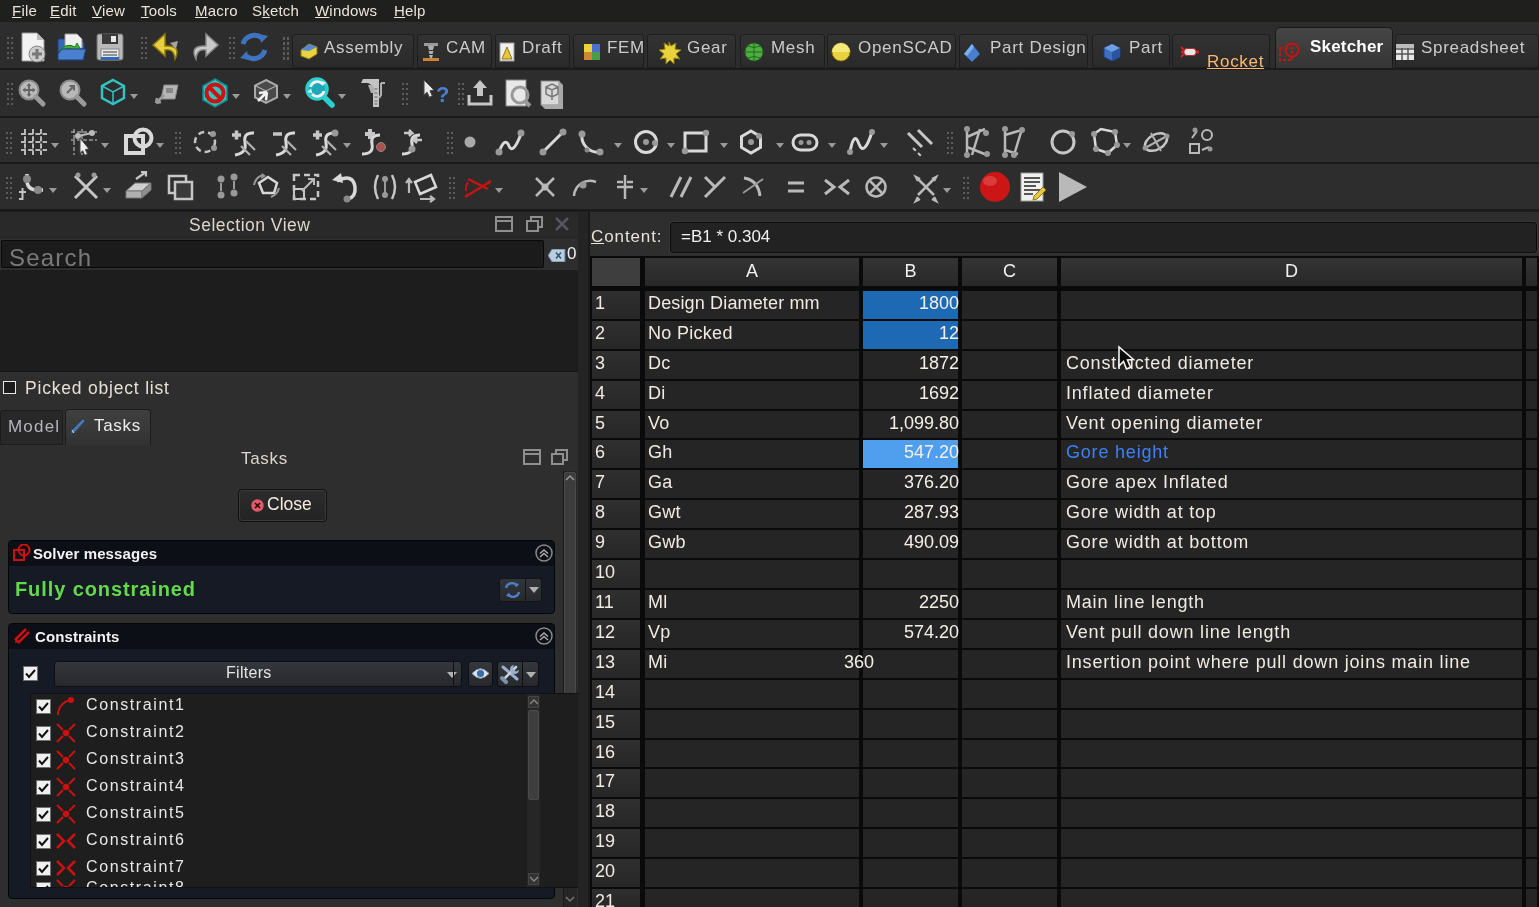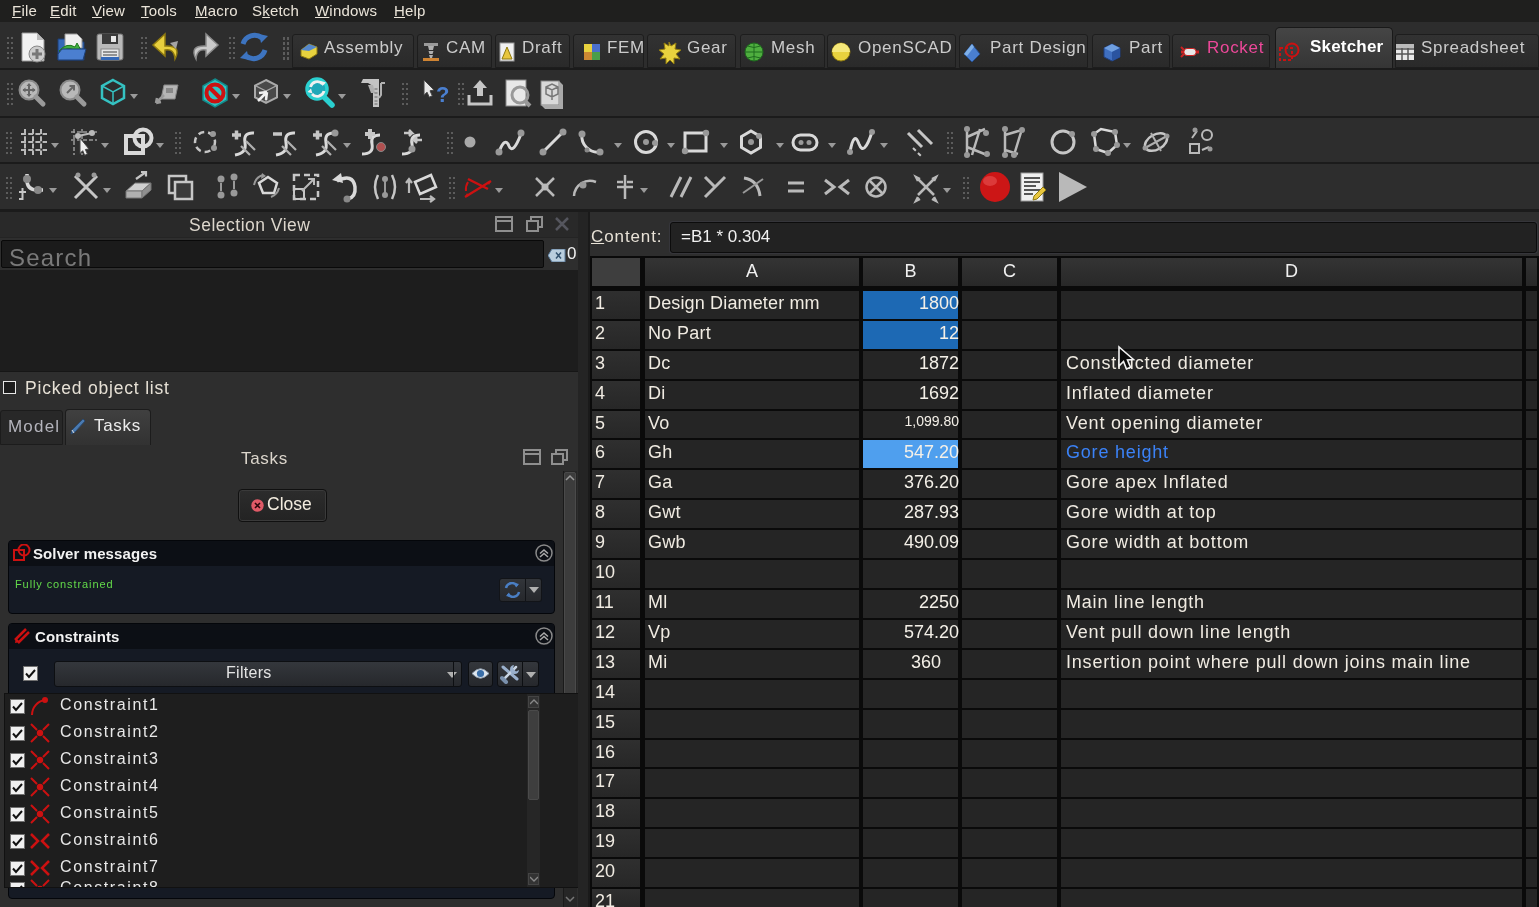--- a/index.html
+++ b/index.html
@@ -178,21 +178,21 @@
   </svg>
 <div class="a" style="left:324px;top:38px;font-size:17px;letter-spacing:0.7px;color:#cbcbcb;">Assembly</div>
 <div class="a" style="left:446px;top:38px;font-size:17px;letter-spacing:0.7px;color:#cbcbcb;">CAM</div>
 <div class="a" style="left:522px;top:38px;font-size:17px;letter-spacing:0.7px;color:#cbcbcb;">Draft</div>
 <div class="a" style="left:607px;top:38px;font-size:17px;letter-spacing:0.7px;color:#cbcbcb;">FEM</div>
 <div class="a" style="left:687px;top:38px;font-size:17px;letter-spacing:0.7px;color:#cbcbcb;">Gear</div>
 <div class="a" style="left:771px;top:38px;font-size:17px;letter-spacing:0.7px;color:#cbcbcb;">Mesh</div>
 <div class="a" style="left:858px;top:38px;font-size:17px;letter-spacing:0.7px;color:#cbcbcb;">OpenSCAD</div>
 <div class="a" style="left:990px;top:38px;font-size:17px;letter-spacing:0.7px;color:#cbcbcb;">Part Design</div>
 <div class="a" style="left:1129px;top:38px;font-size:17px;letter-spacing:0.7px;color:#cbcbcb;">Part</div>
-<div class="a" style="left:1207px;top:38px;font-size:17px;letter-spacing:0.7px;color:#ec4899;">Rocket</div>
+<div class="a" style="left:1207px;top:52px;font-size:17px;letter-spacing:0.7px;color:#fdba74;text-decoration:underline;">Rocket</div>
 <div class="a" style="left:1421px;top:38px;font-size:17px;letter-spacing:0.7px;color:#cbcbcb;">Spreadsheet</div>
 <svg class="a" style="left:0;top:70px;" width="1539" height="46" viewBox="0 0 1539 46">
     <rect x="7" y="13" width="2" height="2" fill="#5c5c5c"></rect>
     <rect x="11" y="13" width="2" height="2" fill="#5c5c5c"></rect>
     <rect x="7" y="18" width="2" height="2" fill="#5c5c5c"></rect>
     <rect x="11" y="18" width="2" height="2" fill="#5c5c5c"></rect>
     <rect x="7" y="23" width="2" height="2" fill="#5c5c5c"></rect>
     <rect x="11" y="23" width="2" height="2" fill="#5c5c5c"></rect>
     <rect x="7" y="28" width="2" height="2" fill="#5c5c5c"></rect>
     <rect x="11" y="28" width="2" height="2" fill="#5c5c5c"></rect>
@@ -663,21 +663,21 @@
 <div class="a" style="left:9px;top:541px;width:545px;height:25px;background:#0c0f15;border-radius:3px 3px 0 0;"></div>
 <svg class="a" style="left:13px;top:544px;" width="18" height="18" viewBox="0 0 18 18">
     <rect x="1" y="6" width="10" height="10" fill="none" stroke="#cc1111" stroke-width="2"></rect>
     <circle cx="11" cy="6" r="5.5" fill="none" stroke="#cc1111" stroke-width="2"></circle>
   </svg>
 <div class="a" style="left:33px;top:545px;font-size:15px;font-weight:bold;letter-spacing:0.1px;color:#f2f2f2;">Solver messages</div>
 <svg class="a" style="left:535px;top:544px;" width="18" height="18" viewBox="0 0 18 18">
     <circle cx="9" cy="9" r="8" fill="none" stroke="#8a8a8a" stroke-width="1.5"></circle>
     <path d="M5 9.5 l4 -3.5 l4 3.5 M5 13 l4 -3.5 l4 3.5" fill="none" stroke="#aaa" stroke-width="1.5"></path>
   </svg>
-<div class="a" style="left:15px;top:578px;font-size:11px;font-weight:normal;letter-spacing:0.9px;color:#63da4a;">Fully constrained</div>
+<div class="a" style="left:15px;top:578px;font-size:20px;font-weight:bold;letter-spacing:0.9px;color:#63da4a;">Fully constrained</div>
 <div class="a" style="left:499px;top:578px;width:27px;height:24px;background:linear-gradient(#32353a,#26282c);border:1px solid #121418;border-radius:3px 0 0 3px;"></div>
 <div class="a" style="left:526px;top:578px;width:16px;height:24px;background:linear-gradient(#32353a,#26282c);border:1px solid #121418;border-left:none;border-radius:0 3px 3px 0;"></div>
 <svg class="a" style="left:504px;top:582px;" width="17" height="16" viewBox="0 0 17 16">
     <path d="M2 6 A 6 6 0 0 1 13 4" fill="none" stroke="#4a7fc4" stroke-width="2.5"></path>
     <path d="M11 1 l4 1 l-3 3.5 z" fill="#4a7fc4"></path>
     <path d="M15 10 A 6 6 0 0 1 4 12" fill="none" stroke="#4a7fc4" stroke-width="2.5"></path>
     <path d="M6 15 l-4 -1 l3 -3.5 z" fill="#4a7fc4"></path>
   </svg>
 <svg class="a" style="left:528px;top:586px;" width="12" height="8" viewBox="0 0 12 8">
     <path d="M1 1 h10 l-5 6 z" fill="#b0b0b0"></path>
@@ -712,21 +712,21 @@
 <div class="a" style="left:523px;top:661px;width:16px;height:26px;background:linear-gradient(#34373c,#26282c);border:1px solid #0d0f12;border-left:none;border-radius:0 3px 3px 0;"></div>
 <svg class="a" style="left:500px;top:664px;" width="20" height="20" viewBox="0 0 20 20">
     <path d="M3 3 L17 15" stroke="#9ab0cc" stroke-width="3" stroke-linecap="round"></path>
     <path d="M16 3 L4 15" stroke="#c8d4e2" stroke-width="2.5" stroke-linecap="round"></path>
     <path d="M14 1 a4.5 4.5 0 1 0 5 5 l-3 1.5 l-3 -3 z" fill="#9ab0cc"></path>
     <path d="M2 14 l4 4" stroke="#7a90ac" stroke-width="4" stroke-linecap="round"></path>
   </svg>
 <svg class="a" style="left:525px;top:671px;" width="12" height="8" viewBox="0 0 12 8">
     <path d="M1 1 h10 l-5 6 z" fill="#b0b0b0"></path>
   </svg>
-<div class="a" style="left:4px;top:693px;width:606px;height:195px;background:#1e1e1e;border:1px solid #111;overflow:hidden;">
+<div class="a" style="left:30px;top:693px;width:606px;height:195px;background:#1e1e1e;border:1px solid #111;overflow:hidden;">
     <svg style="position:absolute;left:5px;top:5px;" width="15" height="15" viewBox="0 0 15 15">
       <rect x="0.5" y="0.5" width="14" height="14" fill="#f0f0f0" stroke="#707070"></rect>
       <path d="M3 7.5 l3 3.5 l6 -7" fill="none" stroke="#111" stroke-width="2"></path>
     </svg>
     <svg style="position:absolute;left:24px;top:2px;" width="22" height="22" viewBox="0 0 22 22">
       <path d="M3 19 A 15 15 0 0 1 16 4" fill="none" stroke="#cc1111" stroke-width="2"></path>
       <circle cx="16" cy="4" r="3" fill="#cc1111"></circle>
     </svg>
     <div style="position:absolute;left:55px;top:2px;font-size:16px;letter-spacing:1.6px;color:#e8e8e8;">Constraint1</div>
     <svg style="position:absolute;left:5px;top:32px;" width="15" height="15" viewBox="0 0 15 15">
@@ -826,21 +826,21 @@
 <div class="a" style="left:1526px;top:291px;width:11px;height:28px;background:#252525;"></div>
 <div class="a" style="left:648px;top:293px;font-size:18px;letter-spacing:0.15px;color:#f0ebe2;">Design Diameter mm</div>
 <div class="a" style="left:863px;top:293px;width:96px;text-align:right;font-size:18px;color:#f4f0e8;">1800</div>
 <div class="a" style="left:592px;top:321px;width:48px;height:28px;background:linear-gradient(#2f2f2f,#272727);"></div>
 <div class="a" style="left:595px;top:323px;font-size:18px;color:#f0ebe2;">2</div>
 <div class="a" style="left:645px;top:321px;width:214px;height:28px;background:#252525;"></div>
 <div class="a" style="left:863px;top:321px;width:95px;height:28px;background:#1d69b4;"></div>
 <div class="a" style="left:962px;top:321px;width:95px;height:28px;background:#252525;"></div>
 <div class="a" style="left:1061px;top:321px;width:461px;height:28px;background:#252525;"></div>
 <div class="a" style="left:1526px;top:321px;width:11px;height:28px;background:#252525;"></div>
-<div class="a" style="left:648px;top:323px;font-size:18px;letter-spacing:0.3px;color:#f0ebe2;">No Part</div>
+<div class="a" style="left:648px;top:323px;font-size:18px;letter-spacing:0.3px;color:#f0ebe2;">No Picked</div>
 <div class="a" style="left:863px;top:323px;width:96px;text-align:right;font-size:18px;color:#f4f0e8;">12</div>
 <div class="a" style="left:592px;top:351px;width:48px;height:28px;background:linear-gradient(#2f2f2f,#272727);"></div>
 <div class="a" style="left:595px;top:353px;font-size:18px;color:#f0ebe2;">3</div>
 <div class="a" style="left:645px;top:351px;width:214px;height:28px;background:#252525;"></div>
 <div class="a" style="left:863px;top:351px;width:95px;height:28px;background:#252525;"></div>
 <div class="a" style="left:962px;top:351px;width:95px;height:28px;background:#252525;"></div>
 <div class="a" style="left:1061px;top:351px;width:461px;height:28px;background:#252525;"></div>
 <div class="a" style="left:1526px;top:351px;width:11px;height:28px;background:#252525;"></div>
 <div class="a" style="left:648px;top:353px;font-size:18px;letter-spacing:0.3px;color:#f0ebe2;">Dc</div>
 <div class="a" style="left:863px;top:353px;width:96px;text-align:right;font-size:18px;color:#f4f0e8;">1872</div>
@@ -856,21 +856,21 @@
 <div class="a" style="left:863px;top:383px;width:96px;text-align:right;font-size:18px;color:#f4f0e8;">1692</div>
 <div class="a" style="left:1066px;top:383px;font-size:18px;letter-spacing:0.8px;color:#f0ebe2;">Inflated diameter</div>
 <div class="a" style="left:592px;top:411px;width:48px;height:27px;background:linear-gradient(#2f2f2f,#272727);"></div>
 <div class="a" style="left:595px;top:413px;font-size:18px;color:#f0ebe2;">5</div>
 <div class="a" style="left:645px;top:411px;width:214px;height:27px;background:#252525;"></div>
 <div class="a" style="left:863px;top:411px;width:95px;height:27px;background:#252525;"></div>
 <div class="a" style="left:962px;top:411px;width:95px;height:27px;background:#252525;"></div>
 <div class="a" style="left:1061px;top:411px;width:461px;height:27px;background:#252525;"></div>
 <div class="a" style="left:1526px;top:411px;width:11px;height:27px;background:#252525;"></div>
 <div class="a" style="left:648px;top:413px;font-size:18px;letter-spacing:0.3px;color:#f0ebe2;">Vo</div>
-<div class="a" style="left:863px;top:413px;width:96px;text-align:right;font-size:14px;color:#f4f0e8;">1,099.80</div>
+<div class="a" style="left:863px;top:413px;width:96px;text-align:right;font-size:18px;color:#f4f0e8;">1,099.80</div>
 <div class="a" style="left:1066px;top:413px;font-size:18px;letter-spacing:0.8px;color:#f0ebe2;">Vent opening diameter</div>
 <div class="a" style="left:592px;top:440px;width:48px;height:28px;background:linear-gradient(#2f2f2f,#272727);"></div>
 <div class="a" style="left:595px;top:442px;font-size:18px;color:#f0ebe2;">6</div>
 <div class="a" style="left:645px;top:440px;width:214px;height:28px;background:#252525;"></div>
 <div class="a" style="left:863px;top:440px;width:95px;height:28px;background:#4f9fee;"></div>
 <div class="a" style="left:962px;top:440px;width:95px;height:28px;background:#252525;"></div>
 <div class="a" style="left:1061px;top:440px;width:461px;height:28px;background:#252525;"></div>
 <div class="a" style="left:1526px;top:440px;width:11px;height:28px;background:#252525;"></div>
 <div class="a" style="left:648px;top:442px;font-size:18px;letter-spacing:0.3px;color:#f0ebe2;">Gh</div>
 <div class="a" style="left:863px;top:442px;width:96px;text-align:right;font-size:18px;color:#f4f0e8;">547.20</div>
@@ -933,21 +933,21 @@
 <div class="a" style="left:863px;top:622px;width:96px;text-align:right;font-size:18px;color:#f4f0e8;">574.20</div>
 <div class="a" style="left:1066px;top:622px;font-size:18px;letter-spacing:0.8px;color:#f0ebe2;">Vent pull down line length</div>
 <div class="a" style="left:592px;top:650px;width:48px;height:28px;background:linear-gradient(#2f2f2f,#272727);"></div>
 <div class="a" style="left:595px;top:652px;font-size:18px;color:#f0ebe2;">13</div>
 <div class="a" style="left:645px;top:650px;width:214px;height:28px;background:#252525;"></div>
 <div class="a" style="left:863px;top:650px;width:95px;height:28px;background:#252525;"></div>
 <div class="a" style="left:962px;top:650px;width:95px;height:28px;background:#252525;"></div>
 <div class="a" style="left:1061px;top:650px;width:461px;height:28px;background:#252525;"></div>
 <div class="a" style="left:1526px;top:650px;width:11px;height:28px;background:#252525;"></div>
 <div class="a" style="left:648px;top:652px;font-size:18px;letter-spacing:0.3px;color:#f0ebe2;">Mi</div>
-<div class="a" style="left:911px;top:652px;width:96px;text-align:left;font-size:18px;color:#f4f0e8;">360</div>
+<div class="a" style="left:811px;top:652px;width:96px;text-align:center;font-size:18px;color:#f4f0e8;">360</div>
 <div class="a" style="left:1066px;top:652px;font-size:18px;letter-spacing:0.8px;color:#f0ebe2;">Insertion point where pull down joins main line</div>
 <div class="a" style="left:592px;top:680px;width:48px;height:28px;background:linear-gradient(#2f2f2f,#272727);"></div>
 <div class="a" style="left:595px;top:682px;font-size:18px;color:#f0ebe2;">14</div>
 <div class="a" style="left:645px;top:680px;width:214px;height:28px;background:#252525;"></div>
 <div class="a" style="left:863px;top:680px;width:95px;height:28px;background:#252525;"></div>
 <div class="a" style="left:962px;top:680px;width:95px;height:28px;background:#252525;"></div>
 <div class="a" style="left:1061px;top:680px;width:461px;height:28px;background:#252525;"></div>
 <div class="a" style="left:1526px;top:680px;width:11px;height:28px;background:#252525;"></div>
 <div class="a" style="left:592px;top:710px;width:48px;height:28px;background:linear-gradient(#2f2f2f,#272727);"></div>
 <div class="a" style="left:595px;top:712px;font-size:18px;color:#f0ebe2;">15</div>

